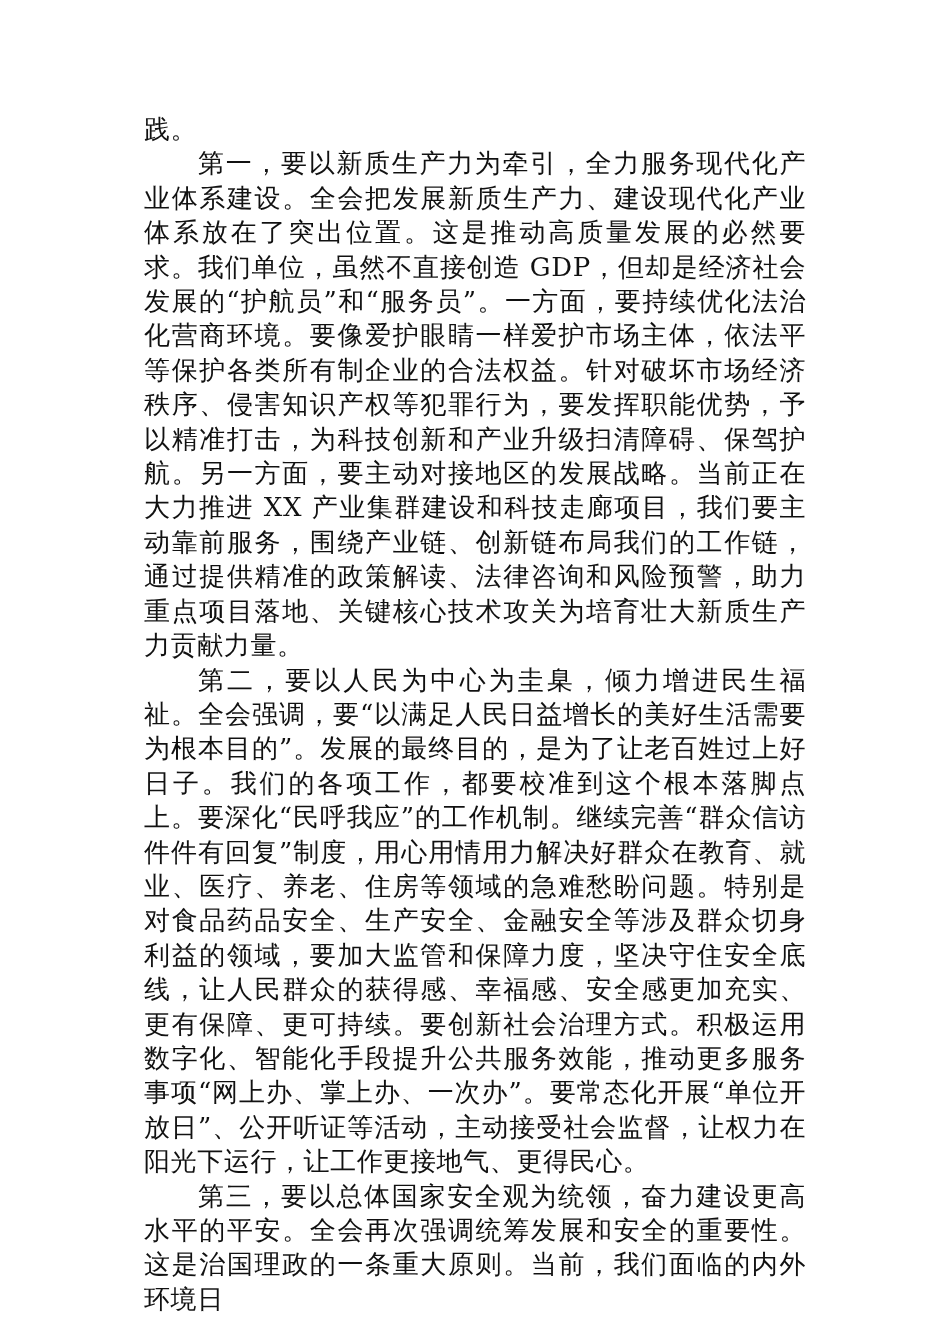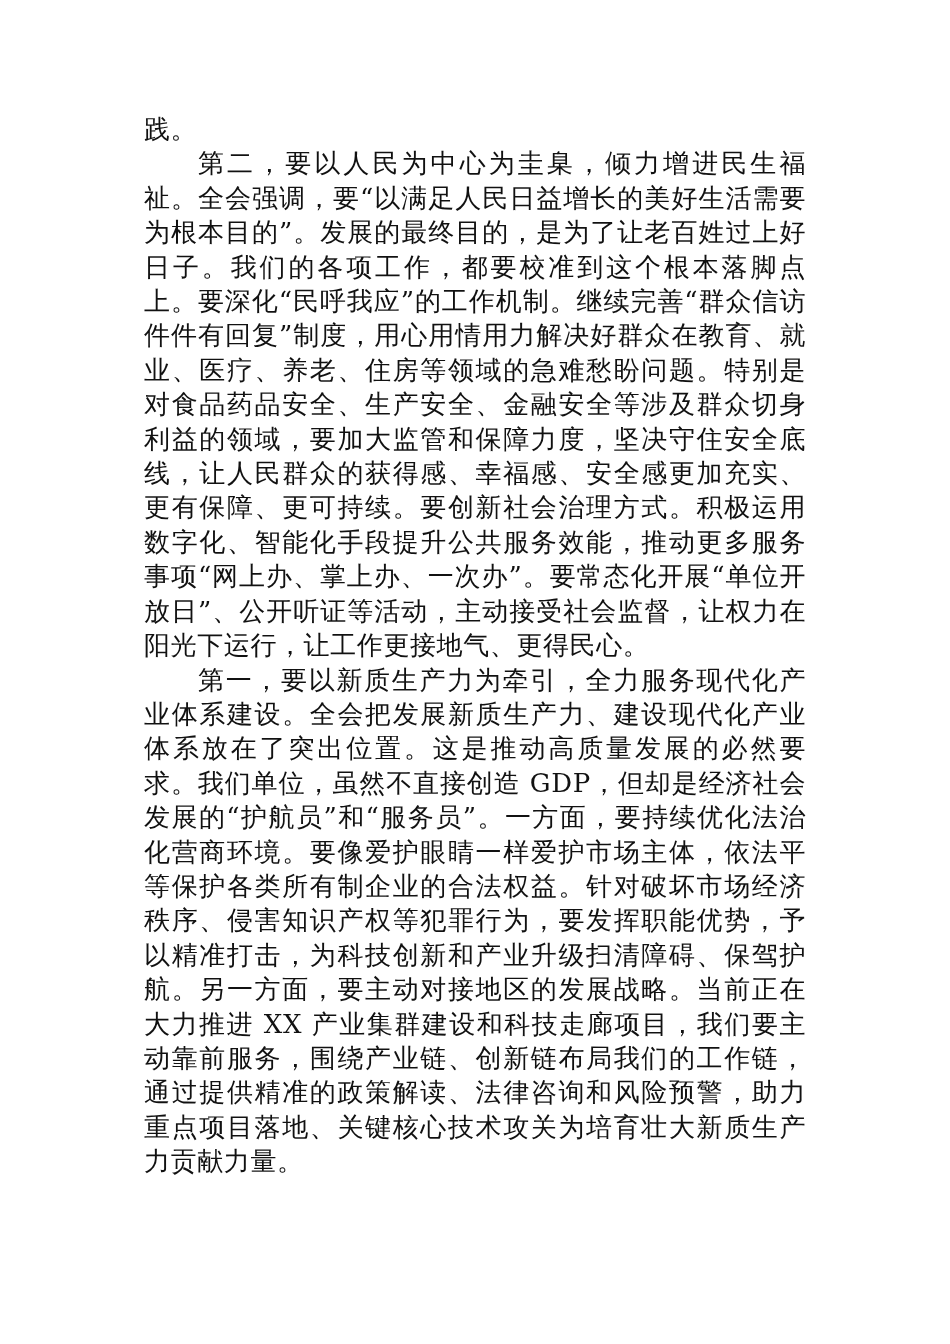--- a/index.html
+++ b/index.html
@@ -21,15 +21,16 @@
     letter-spacing: 0.6px;
     word-break: break-all;
   }
   .para.indent { text-indent: 54px; }
 </style>
 </head>
 <body>
 
 <div class="page">
   <p class="para">践。</p>
+  <p class="para indent">第一，要以新质生产力为牵引，全力服务现代化产业体系建设。全会把发展新质生产力、建设现代化产业体系放在了突出位置。这是推动高质量发展的必然要求。我们单位，虽然不直接创造 GDP，但却是经济社会发展的“护航员”和“服务员”。一方面，要持续优化法治化营商环境。要像爱护眼睛一样爱护市场主体，依法平等保护各类所有制企业的合法权益。针对破坏市场经济秩序、侵害知识产权等犯罪行为，要发挥职能优势，予以精准打击，为科技创新和产业升级扫清障碍、保驾护航。另一方面，要主动对接地区的发展战略。当前正在大力推进 XX 产业集群建设和科技走廊项目，我们要主动靠前服务，围绕产业链、创新链布局我们的工作链，通过提供精准的政策解读、法律咨询和风险预警，助力重点项目落地、关键核心技术攻关为培育壮大新质生产力贡献力量。</p>
   <p class="para indent">第二，要以人民为中心为圭臬，倾力增进民生福祉。全会强调，要“以满足人民日益增长的美好生活需要为根本目的”。发展的最终目的，是为了让老百姓过上好日子。我们的各项工作，都要校准到这个根本落脚点上。要深化“民呼我应”的工作机制。继续完善“群众信访件件有回复”制度，用心用情用力解决好群众在教育、就业、医疗、养老、住房等领域的急难愁盼问题。特别是对食品药品安全、生产安全、金融安全等涉及群众切身利益的领域，要加大监管和保障力度，坚决守住安全底线，让人民群众的获得感、幸福感、安全感更加充实、更有保障、更可持续。要创新社会治理方式。积极运用数字化、智能化手段提升公共服务效能，推动更多服务事项“网上办、掌上办、一次办”。要常态化开展“单位开放日”、公开听证等活动，主动接受社会监督，让权力在阳光下运行，让工作更接地气、更得民心。</p>
-  <p class="para indent">第一，要以新质生产力为牵引，全力服务现代化产业体系建设。全会把发展新质生产力、建设现代化产业体系放在了突出位置。这是推动高质量发展的必然要求。我们单位，虽然不直接创造 GDP，但却是经济社会发展的“护航员”和“服务员”。一方面，要持续优化法治化营商环境。要像爱护眼睛一样爱护市场主体，依法平等保护各类所有制企业的合法权益。针对破坏市场经济秩序、侵害知识产权等犯罪行为，要发挥职能优势，予以精准打击，为科技创新和产业升级扫清障碍、保驾护航。另一方面，要主动对接地区的发展战略。当前正在大力推进 XX 产业集群建设和科技走廊项目，我们要主动靠前服务，围绕产业链、创新链布局我们的工作链，通过提供精准的政策解读、法律咨询和风险预警，助力重点项目落地、关键核心技术攻关为培育壮大新质生产力贡献力量。</p>
+  <p class="para indent">第三，要以总体国家安全观为统领，奋力建设更高水平的平安。全会再次强调统筹发展和安全的重要性。这是治国理政的一条重大原则。当前，我们面临的内外环境日</p>
 </div>
 
 </body></html>

